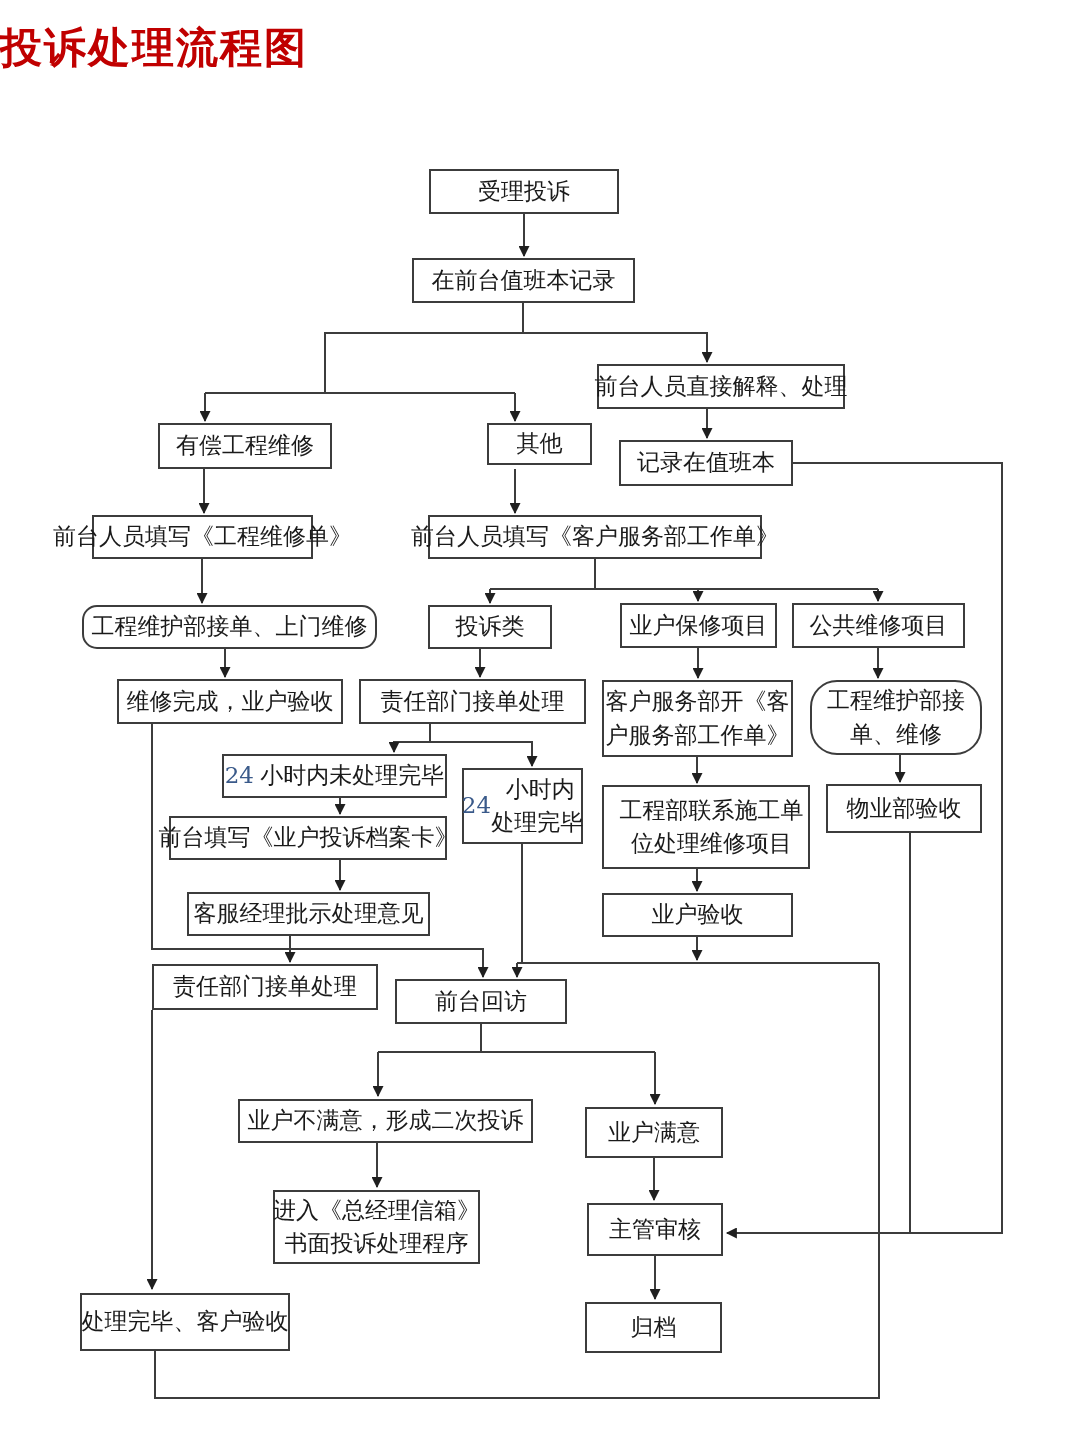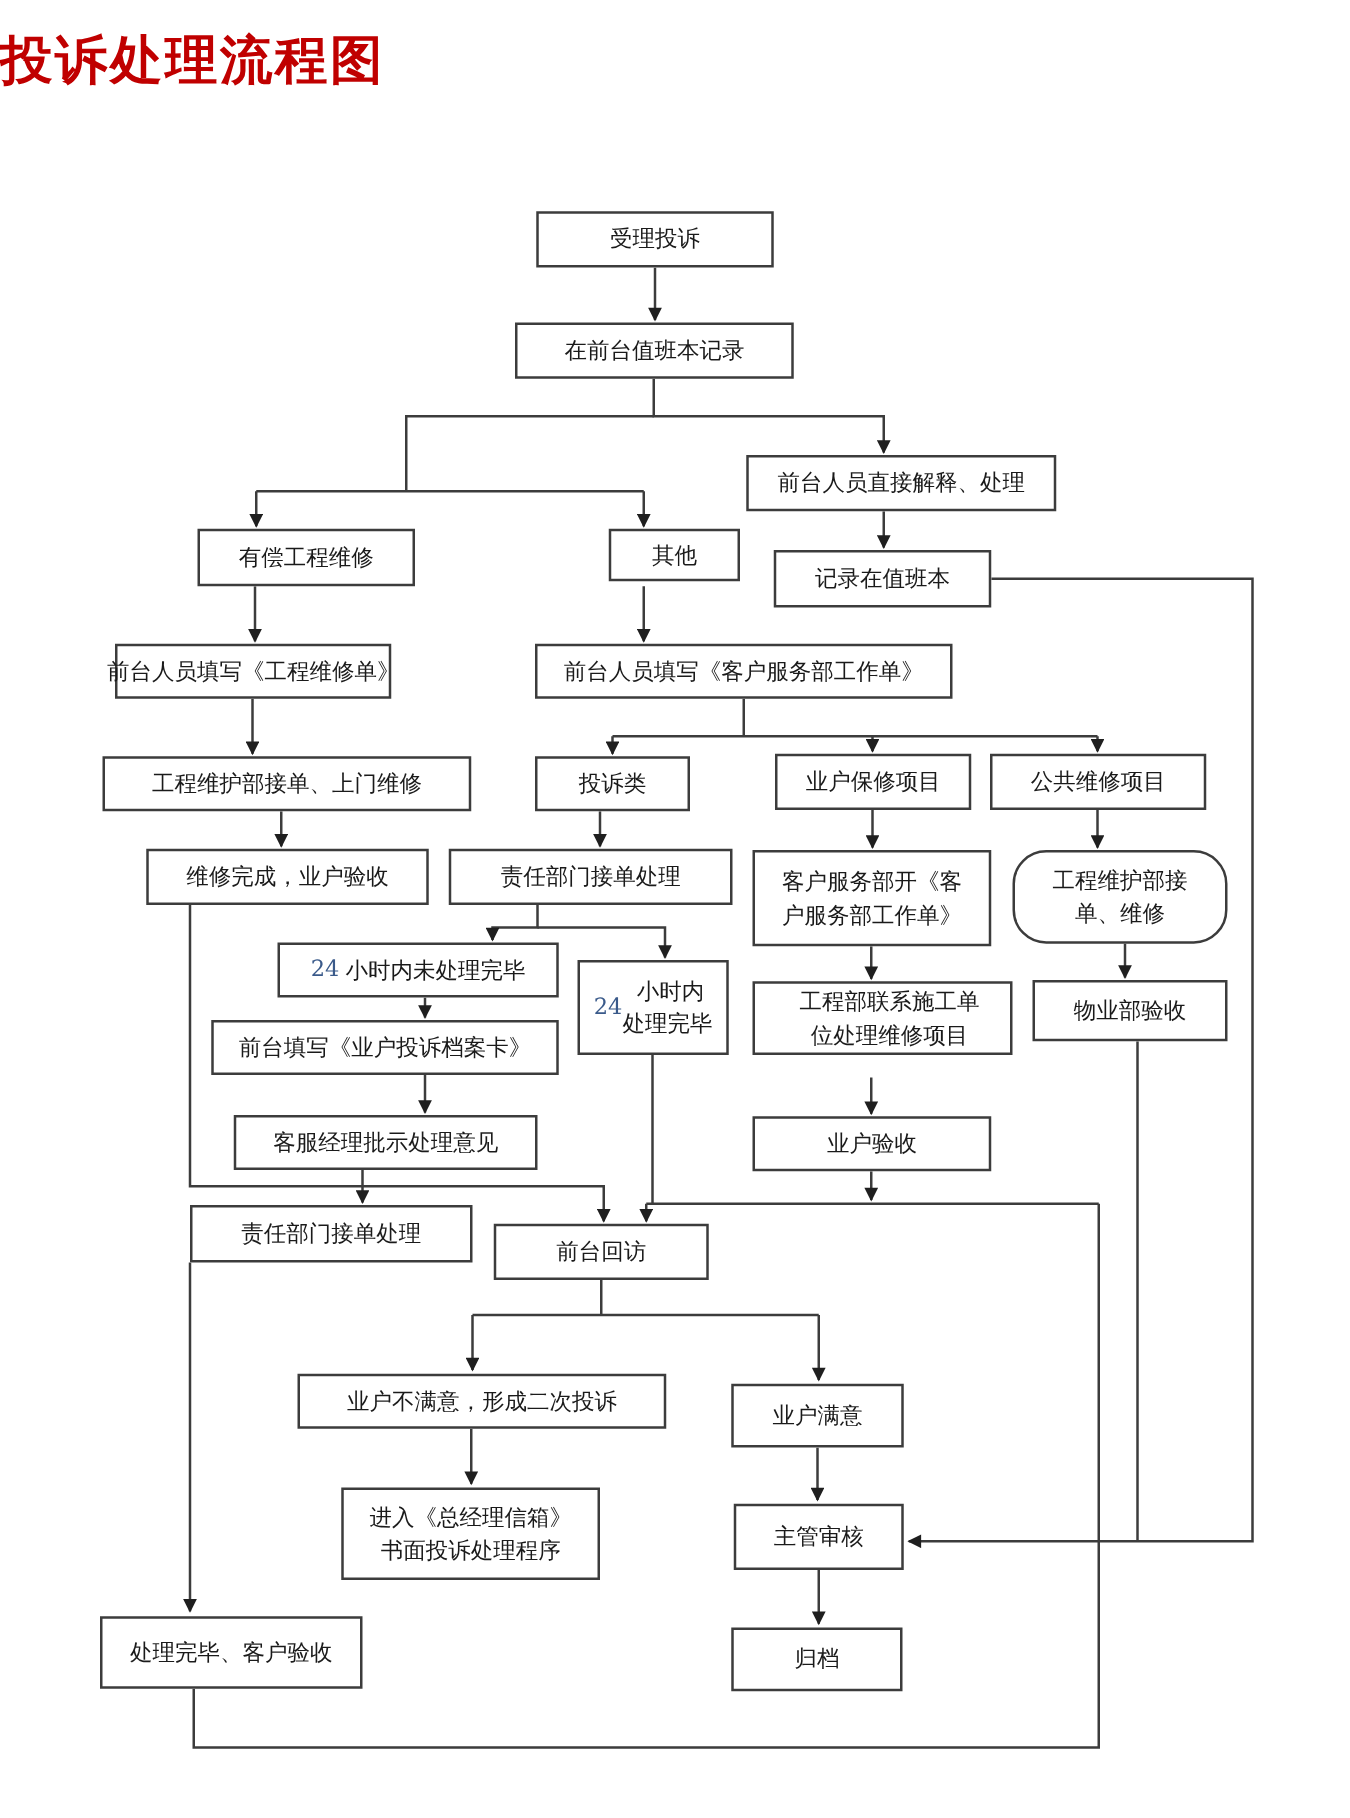--- a/index.html
+++ b/index.html
@@ -33,21 +33,21 @@
   }
   .flow-node{
     position:absolute;
     box-sizing:border-box;
     border:2px solid var(--line-color);
     background:#ffffff;
     display:flex;
     align-items:center;
     justify-content:center;
     text-align:center;
-    font-size:18px;
+    font-size:23px;
     line-height:1.45;
     color:#1a1a1a;
     white-space:pre;
   }
   .flow-node .num{
     font-family:"DejaVu Serif","Liberation Serif",serif;
     color:var(--num-color);
   }
 </style>
 </head>
@@ -106,35 +106,35 @@
       <polyline points="655,1256 655,1299" marker-end="url(#arr)"></polyline>
     </svg>
 <div class="flow-node" style="left: 429px; top: 169px; width: 190px; height: 45px;">受理投诉</div>
     <div class="flow-node" style="left: 412px; top: 258px; width: 223px; height: 45px;">在前台值班本记录</div>
     <div class="flow-node" style="left: 597px; top: 364px; width: 248px; height: 45px;">前台人员直接解释、处理</div>
     <div class="flow-node" style="left: 619px; top: 440px; width: 174px; height: 46px;">记录在值班本</div>
     <div class="flow-node" style="left: 158px; top: 423px; width: 174px; height: 46px;">有偿工程维修</div>
     <div class="flow-node" style="left: 487px; top: 423px; width: 105px; height: 42px;">其他</div>
     <div class="flow-node" style="left: 92px; top: 515px; width: 221px; height: 44px;">前台人员填写《工程维修单》</div>
     <div class="flow-node" style="left: 428px; top: 515px; width: 334px; height: 44px;">前台人员填写《客户服务部工作单》</div>
-    <div class="flow-node" style="left: 82px; top: 605px; width: 295px; height: 44px;">工程维护部接单、上门维修</div>
+    <div class="flow-node" style="left: 82px; top: 605px; width: 295px; height: 44px; border-radius: 15px;">工程维护部接单、上门维修</div>
     <div class="flow-node" style="left: 428px; top: 605px; width: 124px; height: 44px;">投诉类</div>
     <div class="flow-node" style="left: 620px; top: 603px; width: 157px; height: 45px;">业户保修项目</div>
     <div class="flow-node" style="left: 792px; top: 603px; width: 173px; height: 45px;">公共维修项目</div>
     <div class="flow-node" style="left: 117px; top: 679px; width: 226px; height: 45px;">维修完成，业户验收</div>
     <div class="flow-node" style="left: 359px; top: 679px; width: 227px; height: 45px;">责任部门接单处理</div>
     <div class="flow-node" style="left: 602px; top: 680px; width: 191px; height: 77px;">客户服务部开《客
 户服务部工作单》</div>
     <div class="flow-node" style="left: 810px; top: 680px; width: 172px; height: 75px; border-radius: 27px;">工程维护部接
 单、维修</div>
     <div class="flow-node" style="left: 222px; top: 754px; width: 225px; height: 44px;"><span class="num">24</span> 小时内未处理完毕</div>
     <div class="flow-node" style="left: 462px; top: 768px; width: 121px; height: 76px;"><span class="num">24</span> 小时内
 处理完毕</div>
     <div class="flow-node" style="left: 169px; top: 816px; width: 278px; height: 44px;">前台填写《业户投诉档案卡》</div>
-    <div class="flow-node" style="left: 602px; top: 785px; width: 208px; height: 59px; padding-left: 11px;">工程部联系施工单
+    <div class="flow-node" style="left: 602px; top: 785px; width: 208px; height: 84px; padding-left: 11px;">工程部联系施工单
 位处理维修项目</div>
     <div class="flow-node" style="left: 826px; top: 784px; width: 156px; height: 49px;">物业部验收</div>
     <div class="flow-node" style="left: 187px; top: 892px; width: 243px; height: 44px;">客服经理批示处理意见</div>
     <div class="flow-node" style="left: 602px; top: 893px; width: 191px; height: 44px;">业户验收</div>
     <div class="flow-node" style="left: 152px; top: 964px; width: 226px; height: 46px;">责任部门接单处理</div>
     <div class="flow-node" style="left: 238px; top: 1099px; width: 295px; height: 44px;">业户不满意，形成二次投诉</div>
     <div class="flow-node" style="left: 395px; top: 979px; width: 172px; height: 45px;">前台回访</div>
     <div class="flow-node" style="left: 585px; top: 1107px; width: 138px; height: 51px;">业户满意</div>
     <div class="flow-node" style="left: 273px; top: 1190px; width: 207px; height: 74px;">进入《总经理信箱》
 书面投诉处理程序</div>

